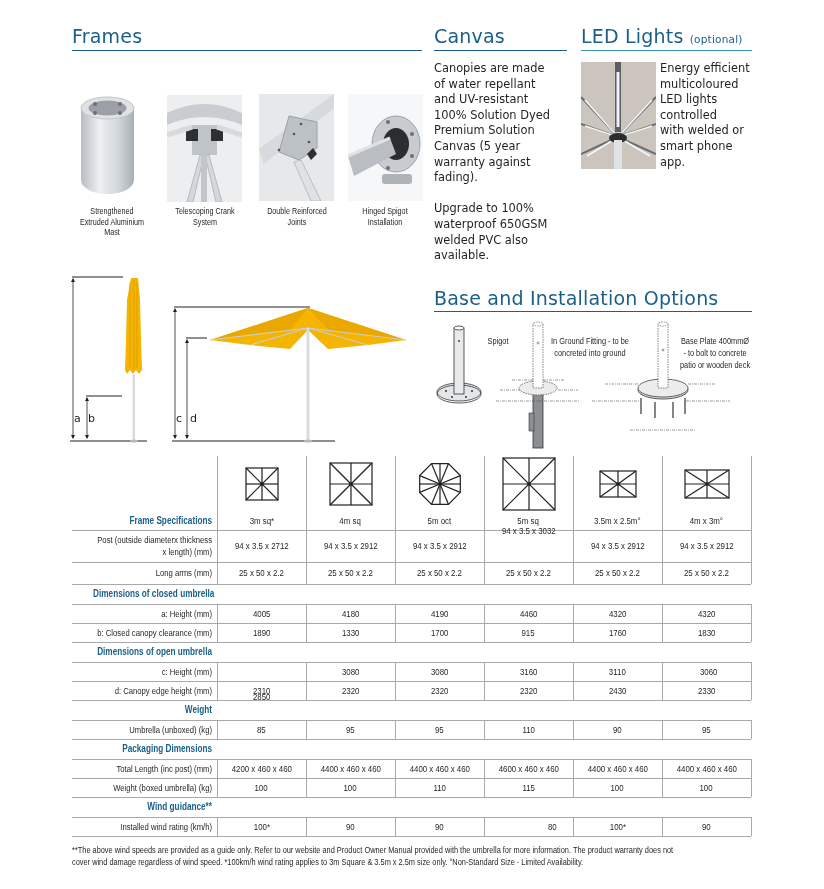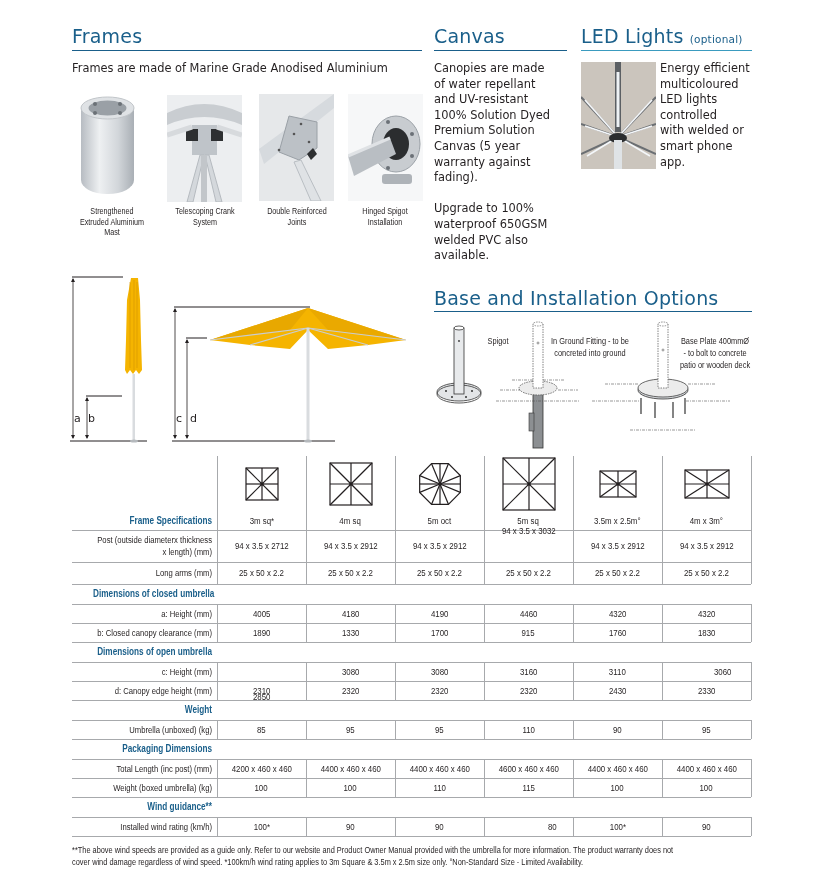--- a/index.html
+++ b/index.html
@@ -20,21 +20,20 @@
   .dimlabel { position: absolute; font-size: 11px; color: #231f20; }
   .note { position: absolute; left: 72px; top: 844px; width: 690px; font-family: "Liberation Sans", sans-serif; font-size: 8.6px; line-height: 12px; color: #231f20; transform-origin: left top; transform: scaleX(0.86); width: 800px; }
   .base-cap { position: absolute; font-family: "Liberation Sans", sans-serif; font-size: 9px; line-height: 12px; color: #231f20; text-align: center; transform: scaleX(0.82); transform-origin: center top; }
 </style>
 </head>
 <body>
 
 <div class="abs h2" style="left:72px; top:25px;">Frames</div>
 <div class="rule" style="left:72px; top:50px; width:350px;"></div>
 <div class="abs body-text" style="left:72px; top:61px; width:360px;">
-  <div>Frames are made of Marine Grade Anodised Aluminium</div>
 </div>
 
 <div class="thumb" style="left:75px; top:94px;">
   <svg width="75" height="107" viewBox="0 0 75 107">
     <defs>
       <linearGradient id="mastg" x1="0" x2="1">
         <stop offset="0" stop-color="#b7bcc2"></stop>
           <stop offset="0.35" stop-color="#eef0f2"></stop>
           <stop offset="0.7" stop-color="#d2d6da"></stop>
           <stop offset="1" stop-color="#a9afb5"></stop>
@@ -431,21 +430,21 @@
     <div class="vline" style="left:751px; top:623px; height:19px;"></div>
     <div class="hline" style="left:72px; width:679px; top:642px;"></div>
     <div class="section" style="left:67px; top:645px; width:145px; height:14px; line-height:14px;">Dimensions of open umbrella</div>
     <div class="hline" style="left:72px; width:679px; top:662px;"></div>
     <div class="rowlabel" style="left:67px; top:665.5px; width:145px;">c: Height (mm)</div>
     <div class="cell" style="left:217px; width:89px; top:662px; height:19px; line-height:19px;margin-top:25px;"><span>2850</span></div>
     <div class="cell" style="left:306px; width:89px; top:662px; height:19px; line-height:19px;"><span>3080</span></div>
     <div class="cell" style="left:395px; width:89px; top:662px; height:19px; line-height:19px;"><span>3080</span></div>
     <div class="cell" style="left:484px; width:89px; top:662px; height:19px; line-height:19px;"><span>3160</span></div>
     <div class="cell" style="left:573px; width:89px; top:662px; height:19px; line-height:19px;"><span>3110</span></div>
-    <div class="cell" style="left:678px; width:89px; top:662px; height:19px; line-height:19px;"><span>3060</span></div>
+    <div class="cell" style="left:664px; width:89px; top:662px; height:19px; line-height:19px;"><span>3060</span></div>
     <div class="vline" style="left:217px; top:662px; height:19px;"></div>
     <div class="vline" style="left:306px; top:662px; height:19px;"></div>
     <div class="vline" style="left:395px; top:662px; height:19px;"></div>
     <div class="vline" style="left:484px; top:662px; height:19px;"></div>
     <div class="vline" style="left:573px; top:662px; height:19px;"></div>
     <div class="vline" style="left:662px; top:662px; height:19px;"></div>
     <div class="vline" style="left:751px; top:662px; height:19px;"></div>
     <div class="hline" style="left:72px; width:679px; top:681px;"></div>
     <div class="rowlabel" style="left:67px; top:684.5px; width:145px;">d: Canopy edge height (mm)</div>
     <div class="cell" style="left:217px; width:89px; top:681px; height:19px; line-height:19px;"><span>2310</span></div>

